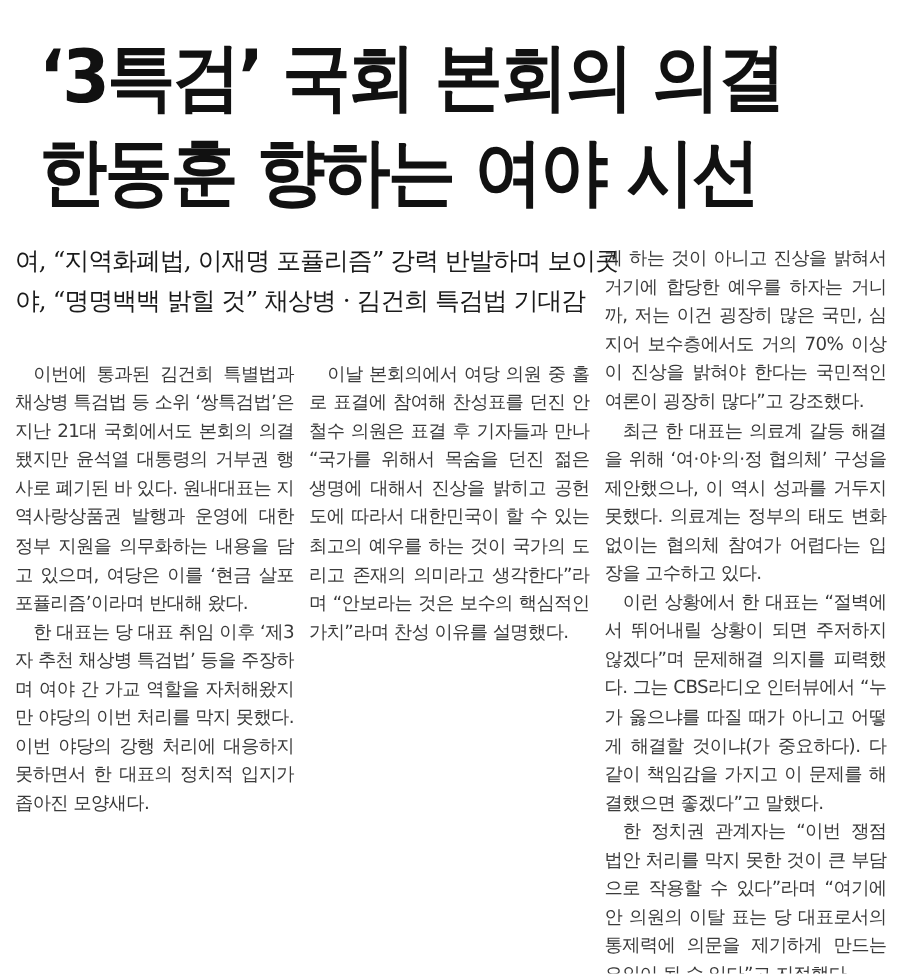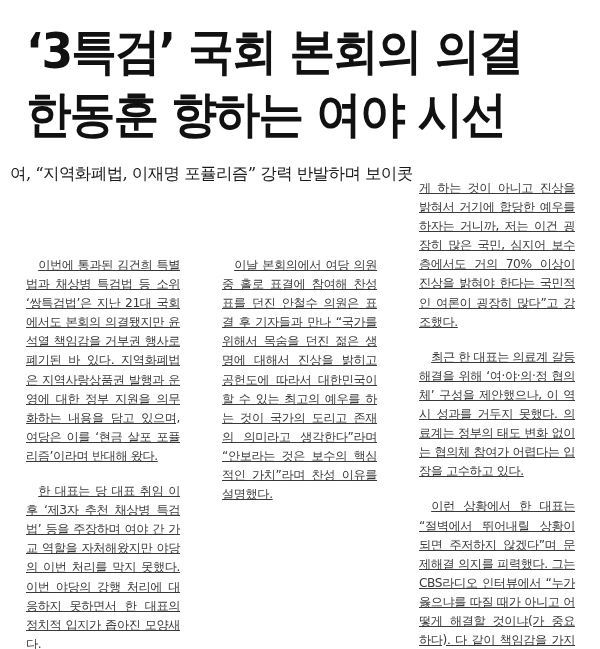--- a/index.html
+++ b/index.html
@@ -52,46 +52,46 @@
   .col {
     position: absolute;
     font-family: "DejaVu Sans", sans-serif;
     font-size: 12.2px;
     line-height: 19.1px;
     color: #3a3a3a;
     text-align: justify;
     letter-spacing: -0.4px;
   }
   .col p {
-    margin: 16px;
+    margin: 0;
     text-indent: 1em;
-    text-decoration: underline;
   }
   .col p.cont {
     text-indent: 0;
   }
   .col1 { left: 10px; top: 240px; width: 186px; }
   .col2 { left: 206px; top: 240px; width: 187px; }
   .col3 { left: 403px; top: 163px; width: 188px; }
 </style>
 </head>
 <body>
 
 <article>
   <h1 class="headline">
     <span class="line">‘3특검’ 국회 본회의 의결</span>
     <span class="line">한동훈 향하는 여야 시선</span>
   </h1>
 
   <div class="subheads">
     <span class="subhead">여, “지역화폐법, 이재명 포퓰리즘” 강력 반발하며 보이콧</span>
+    <span class="subhead">야, “명명백백 밝힐 것” 채상병 · 김건희 특검법 기대감</span>
   </div>
 
   <div class="col col1">
-    <p>이번에 통과된 김건희 특별법과 채상병 특검법 등 소위 ‘쌍특검법’은 지난 21대 국회에서도 본회의 의결됐지만 윤석열 책임감을 거부권 행사로 폐기된 바 있다. 지역화폐법은 지역사랑상품권 발행과 운영에 대한 정부 지원을 의무화하는 내용을 담고 있으며, 여당은 이를 ‘현금 살포 포퓰리즘’이라며 반대해 왔다.</p>
+    <p>이번에 통과된 김건희 특별법과 채상병 특검법 등 소위 ‘쌍특검법’은 지난 21대 국회에서도 본회의 의결됐지만 윤석열 대통령의 거부권 행사로 폐기된 바 있다. 원내대표는 지역사랑상품권 발행과 운영에 대한 정부 지원을 의무화하는 내용을 담고 있으며, 여당은 이를 ‘현금 살포 포퓰리즘’이라며 반대해 왔다.</p>
     <p>한 대표는 당 대표 취임 이후 ‘제3자 추천 채상병 특검법’ 등을 주장하며 여야 간 가교 역할을 자처해왔지만 야당의 이번 처리를 막지 못했다. 이번 야당의 강행 처리에 대응하지 못하면서 한 대표의 정치적 입지가 좁아진 모양새다.</p>
   </div>
 
   <div class="col col2">
     <p>이날 본회의에서 여당 의원 중 홀로 표결에 참여해 찬성표를 던진 안철수 의원은 표결 후 기자들과 만나 “국가를 위해서 목숨을 던진 젊은 생명에 대해서 진상을 밝히고 공헌도에 따라서 대한민국이 할 수 있는 최고의 예우를 하는 것이 국가의 도리고 존재의 의미라고 생각한다”라며 “안보라는 것은 보수의 핵심적인 가치”라며 찬성 이유를 설명했다.</p>
 
   </div>
 
   <div class="col col3">
     <p class="cont">게 하는 것이 아니고 진상을 밝혀서 거기에 합당한 예우를 하자는 거니까, 저는 이건 굉장히 많은 국민, 심지어 보수층에서도 거의 70% 이상이 진상을 밝혀야 한다는 국민적인 여론이 굉장히 많다”고 강조했다.</p>

